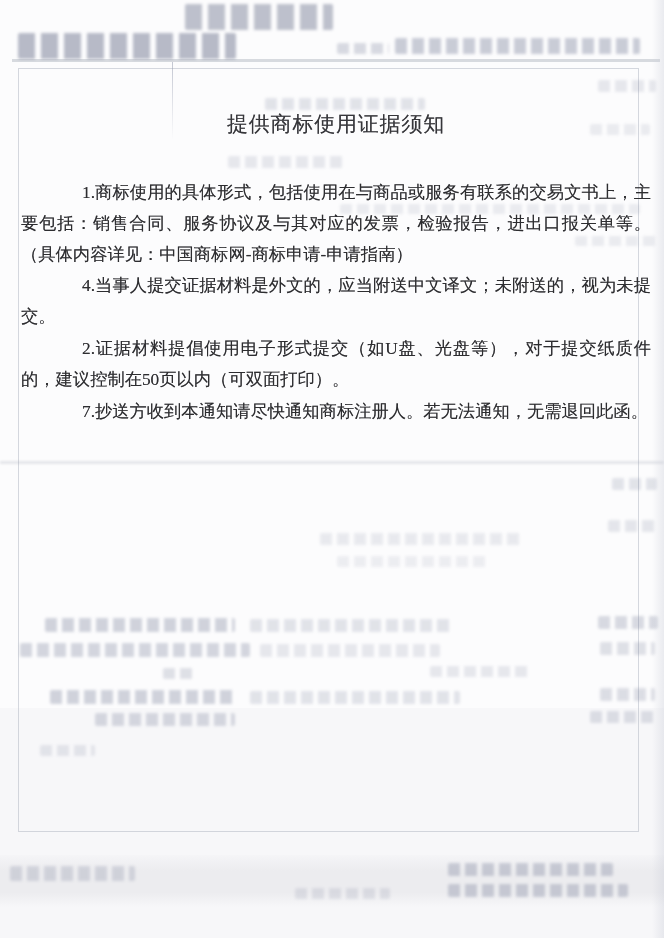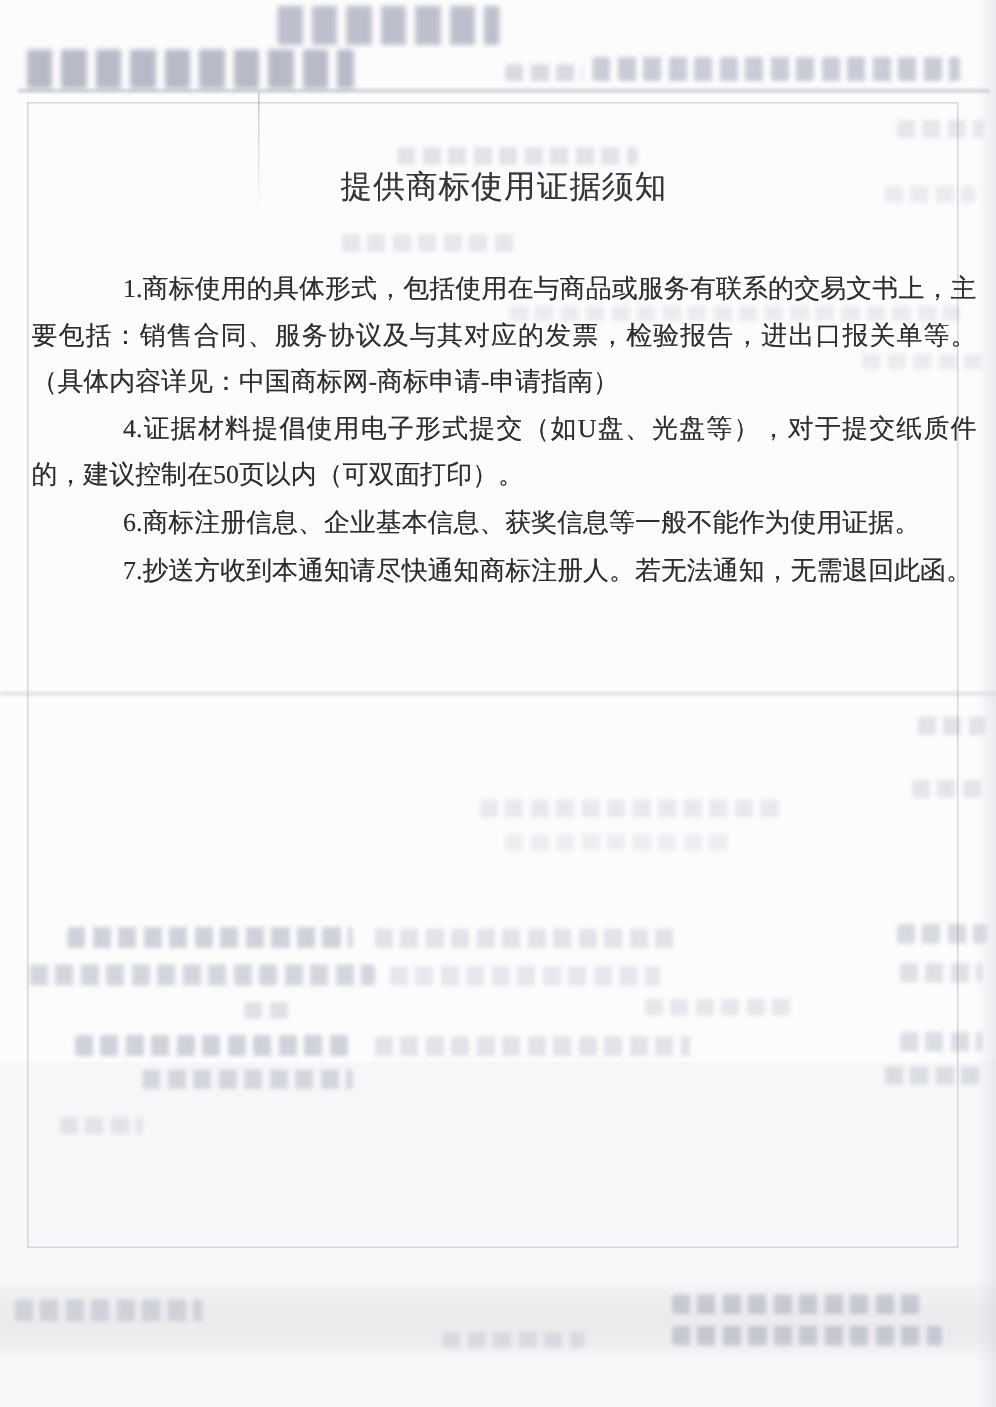--- a/index.html
+++ b/index.html
@@ -105,18 +105,18 @@
   <div class="ghost" style="left:448px;top:863px;width:165px;height:13px;opacity:.30;"></div>
   <div class="ghost" style="left:448px;top:884px;width:180px;height:13px;opacity:.30;"></div>
   <div class="ghost" style="left:10px;top:866px;width:125px;height:15px;opacity:.22;"></div>
   <div class="ghost" style="left:295px;top:888px;width:95px;height:11px;opacity:.15;"></div>
   <div class="edge-right"></div>
 
   <h1 class="title">提供商标使用证据须知</h1>
 
   <div class="body-text">
     <p>1.商标使用的具体形式，包括使用在与商品或服务有联系的交易文书上，主要包括：销售合同、服务协议及与其对应的发票，检验报告，进出口报关单等。（具体内容详见：中国商标网-商标申请-申请指南）</p>
-    <p>4.证据材料提倡使用电子形式提交（如U盘、光盘等），对于提交纸质件的，建议控制在50页以内（可双面打印）。</p>
-    <p>6.商标注册信息、企业基本信息、获奖信息等一般不能作为使用证据。</p>
+    <p>4.当事人提交证据材料是外文的，应当附送中文译文；未附送的，视为未提交。</p>
+    <p>2.证据材料提倡使用电子形式提交（如U盘、光盘等），对于提交纸质件的，建议控制在50页以内（可双面打印）。</p>
     <p>7.抄送方收到本通知请尽快通知商标注册人。若无法通知，无需退回此函。</p>
   </div>
 
 </div>
 
 </body></html>

